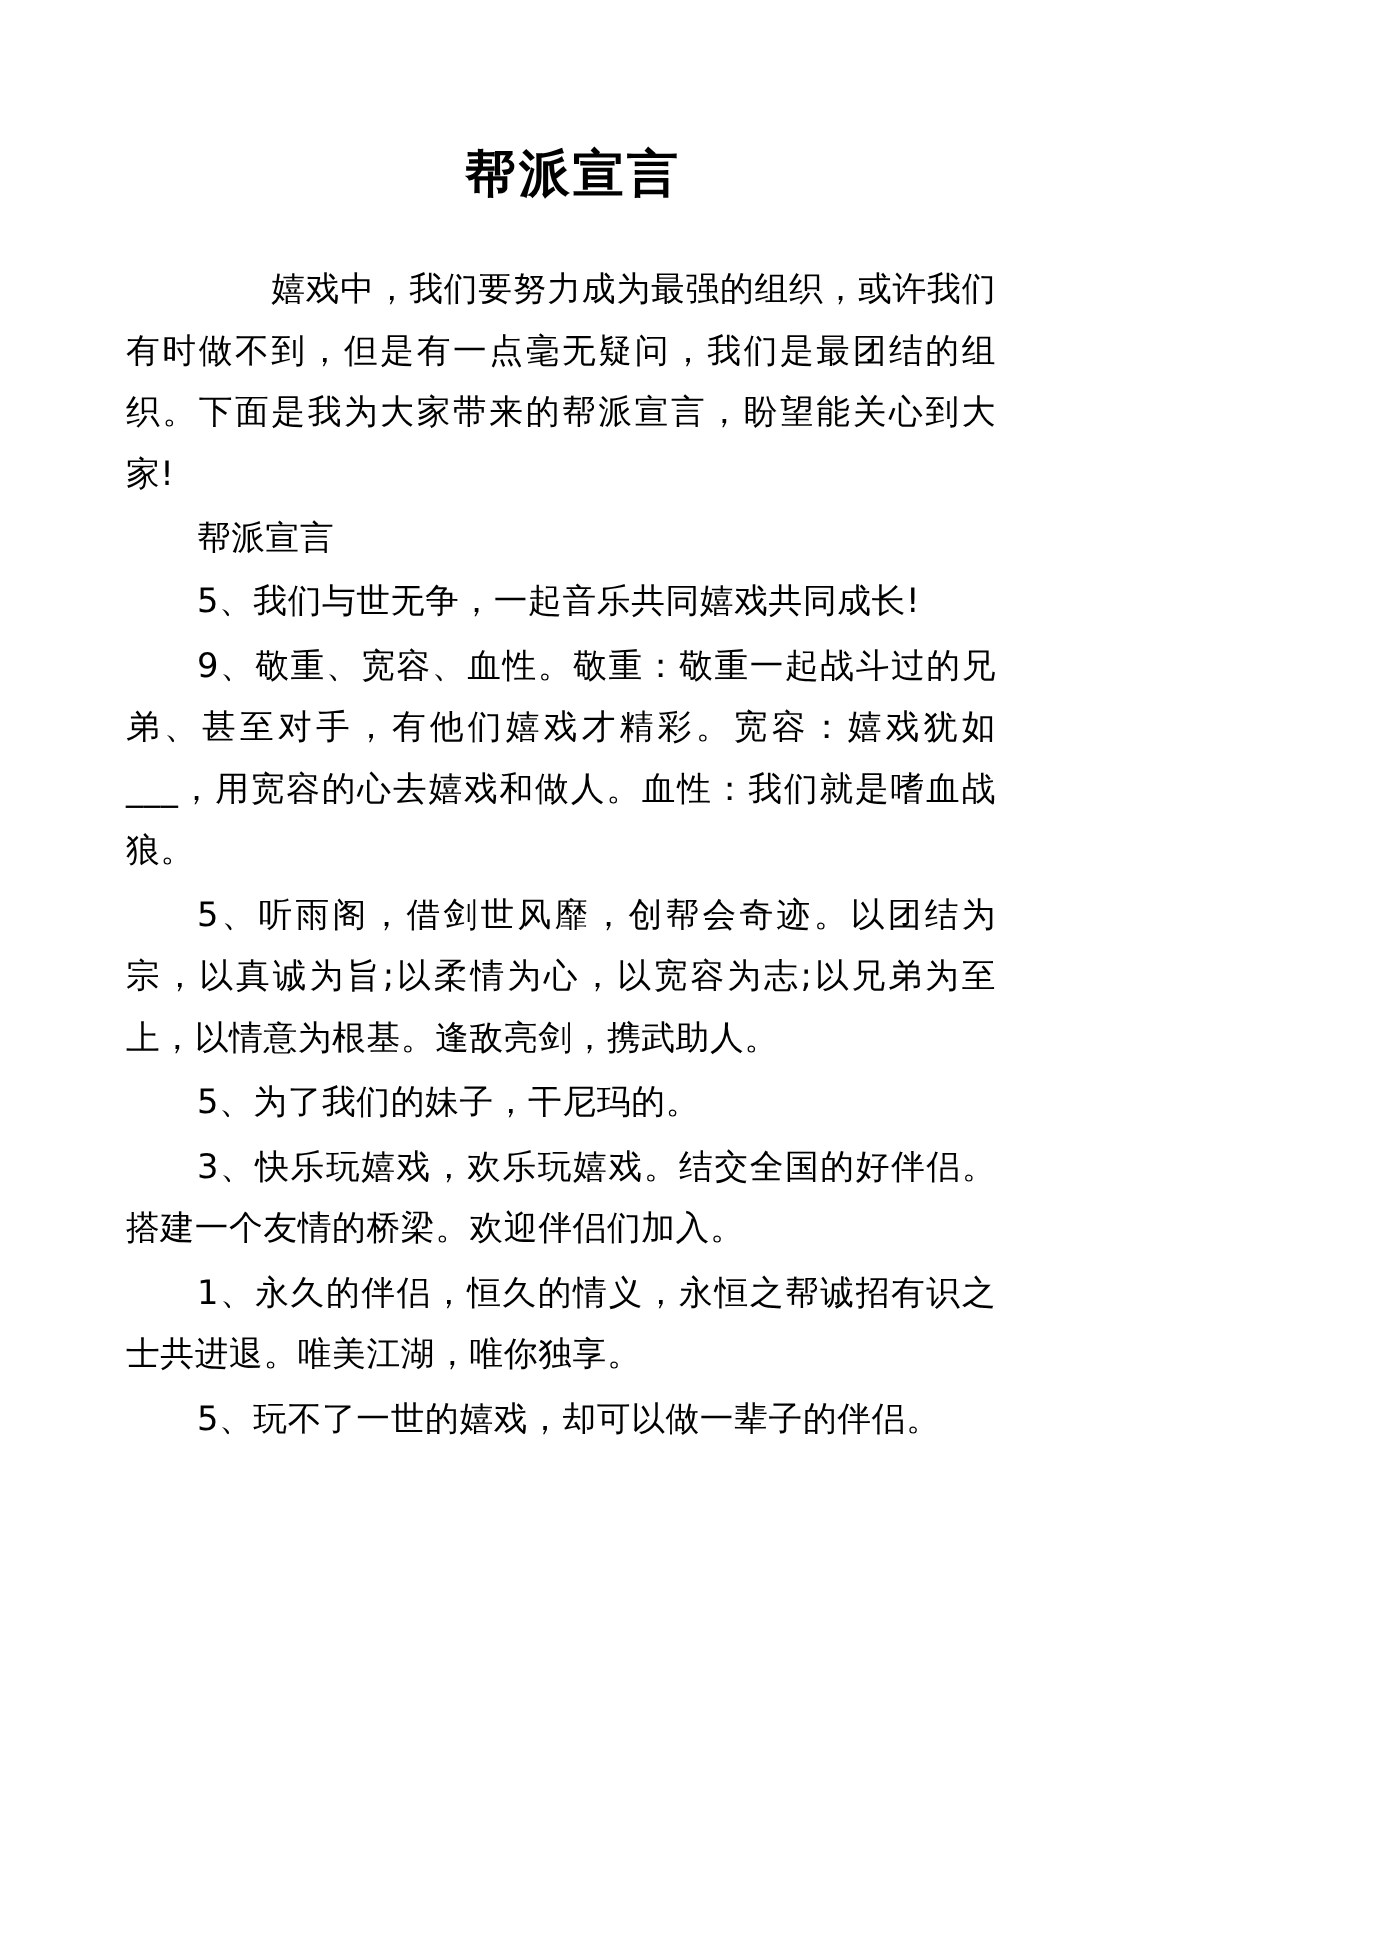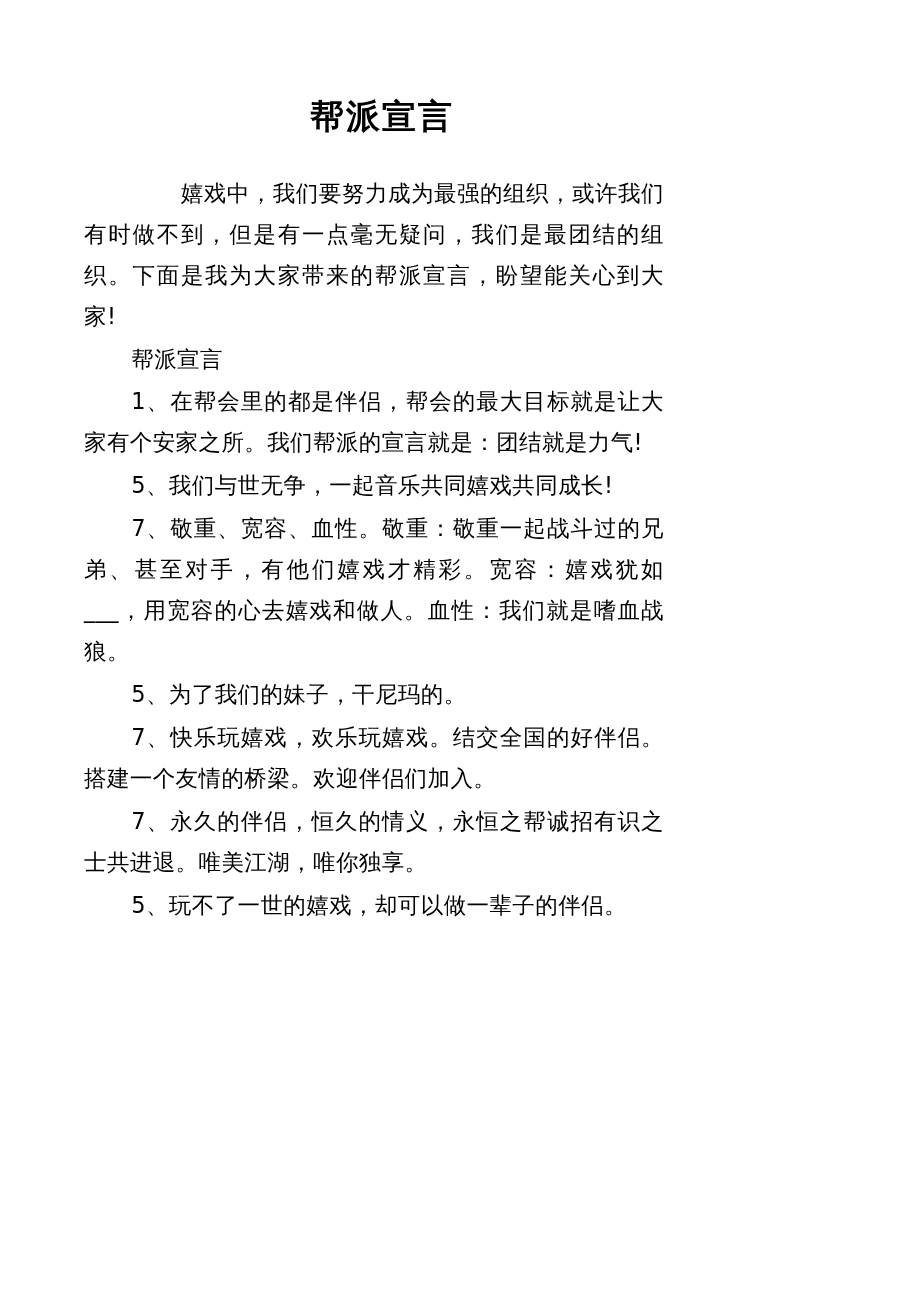--- a/index.html
+++ b/index.html
@@ -47,21 +47,21 @@
   }
 </style>
 </head>
 <body>
 
 <div class="page">
   <h1 class="doc-title">帮派宣言</h1>
   <div class="body-text">
     <p class="para indent-2">嬉戏中，我们要努力成为最强的组织，或许我们有时做不到，但是有一点毫无疑问，我们是最团结的组织。下面是我为大家带来的帮派宣言，盼望能关心到大家!</p>
     <p class="para indent-1">帮派宣言</p>
-    <p class="para indent-1">1、在帮会里的都是伴侣，帮会的最大目标就是让大家有个安家之所。我们帮派的宣言就是：团结就是力气!</p>
     <p class="para indent-1">5、我们与世无争，一起音乐共同嬉戏共同成长!</p>
-    <p class="para indent-1">7、敬重、宽容、血性。敬重：敬重一起战斗过的兄弟、甚至对手，有他们嬉戏才精彩。宽容：嬉戏犹如___，用宽容的心去嬉戏和做人。血性：我们就是嗜血战狼。</p>
+    <p class="para indent-1">9、敬重、宽容、血性。敬重：敬重一起战斗过的兄弟、甚至对手，有他们嬉戏才精彩。宽容：嬉戏犹如___，用宽容的心去嬉戏和做人。血性：我们就是嗜血战狼。</p>
+    <p class="para indent-1">5、听雨阁，借剑世风靡，创帮会奇迹。以团结为宗，以真诚为旨;以柔情为心，以宽容为志;以兄弟为至上，以情意为根基。逢敌亮剑，携武助人。</p>
     <p class="para indent-1">5、为了我们的妹子，干尼玛的。</p>
-    <p class="para indent-1">7、快乐玩嬉戏，欢乐玩嬉戏。结交全国的好伴侣。搭建一个友情的桥梁。欢迎伴侣们加入。</p>
-    <p class="para indent-1">7、永久的伴侣，恒久的情义，永恒之帮诚招有识之士共进退。唯美江湖，唯你独享。</p>
+    <p class="para indent-1">3、快乐玩嬉戏，欢乐玩嬉戏。结交全国的好伴侣。搭建一个友情的桥梁。欢迎伴侣们加入。</p>
+    <p class="para indent-1">1、永久的伴侣，恒久的情义，永恒之帮诚招有识之士共进退。唯美江湖，唯你独享。</p>
     <p class="para indent-1">5、玩不了一世的嬉戏，却可以做一辈子的伴侣。</p>
   </div>
 </div>
 
 </body></html>

